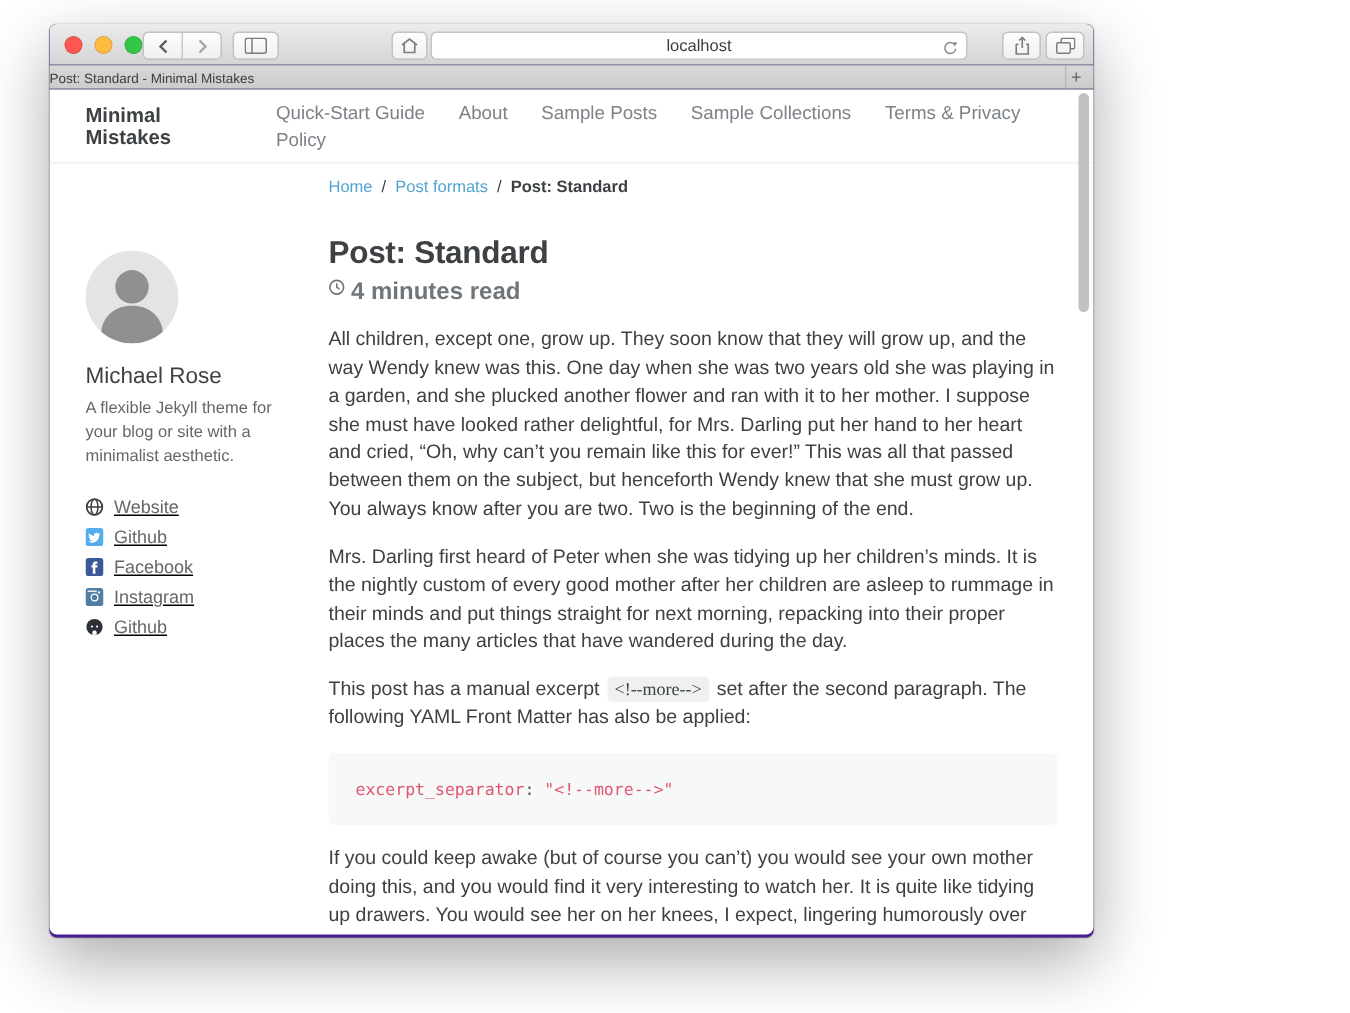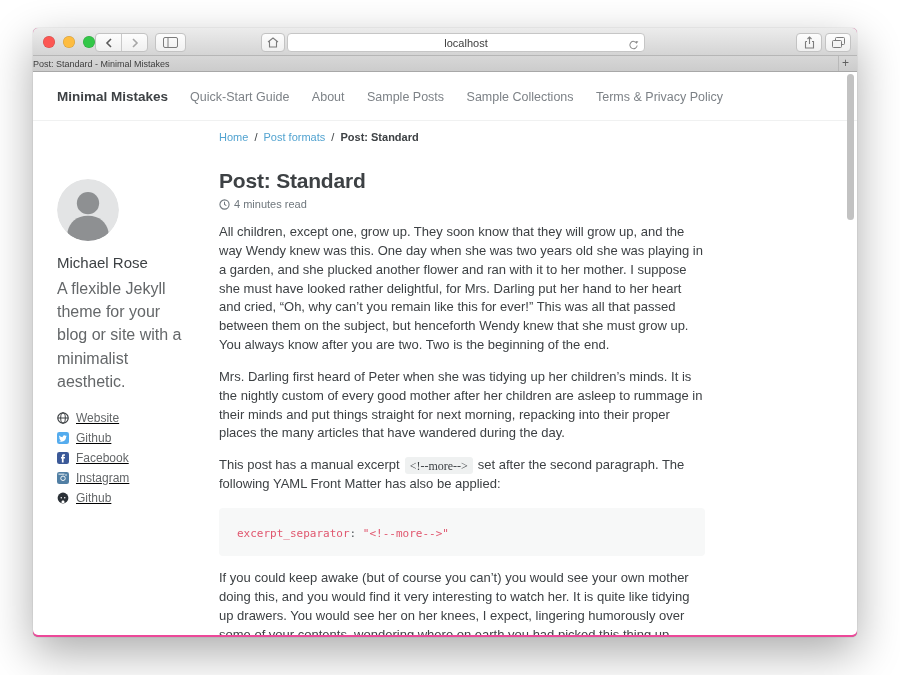--- a/index.html
+++ b/index.html
@@ -1,22 +1,22 @@
 <!DOCTYPE html>
 <html><head>
 <meta charset="utf-8">
 <style>
   * { margin:0; padding:0; box-sizing:border-box; }
   html,body { width:900px; height:675px; background:#ffffff; font-family:"Liberation Sans", sans-serif; }
   .stage { position:relative; width:900px; height:675px; overflow:hidden; }
 
   
   .window {
-    position:absolute; left:33px; top:28px; width:824px; height:609px;
-    border-radius:5px; background:#ec4899;
+    position:absolute; left:33px; top:16px; width:696px; height:609px;
+    border-radius:5px; background:#4c1d95;
     box-shadow:0 16px 45px rgba(0,0,0,0.33), 0 0 1px rgba(0,0,0,0.4);
   }
   .toolbar {
     position:relative; height:28px; border-radius:5px 5px 0 0;
     background:linear-gradient(#ececec,#d4d4d4); border-bottom:1px solid #b6b6b6;
   }
   .traffic { position:absolute; left:10px; top:8px; display:flex; gap:8px; }
   .dot { width:12px; height:12px; border-radius:50%; box-shadow:inset 0 0 0 0.5px rgba(0,0,0,0.18); }
   .dot.red { background:#fc5753; } .dot.yellow { background:#fdbc40; } .dot.green { background:#33c748; }
 
@@ -55,32 +55,32 @@
     height:49px; display:flex; align-items:center; padding:0 24px;
     border-bottom:1px solid #f0f1f1;
   }
   .site-title { font-size:13.5px; font-weight:bold; color:#3d4144; margin-right:22px; }
   .masthead nav a { font-size:12.5px; color:#7d8287; text-decoration:none; margin-right:18px; }
 
   .layout { display:flex; padding:10px 24px 0 24px; }
   .authorbox { width:130px; margin-right:32px; margin-top:48px; flex-shrink:0; }
   .avatar { width:62px; height:62px; border-radius:50%; display:block; }
   .author-name { font-size:15px; font-weight:500; color:#3d4144; margin-top:13px; }
-  .author-bio { font-size:16px; color:#646769; line-height:1.45; margin-top:6px; }
+  .author-bio { font-size:11px; color:#646769; line-height:1.45; margin-top:6px; }
   .author-links { list-style:none; margin-top:15px; }
   .author-links li { display:flex; align-items:center; gap:7px; height:20px;text-decoration:underline; }
   .author-links .lbl { font-size:12px; color:#646769; }
 
   .main { width:486px; }
   .breadcrumb { font-size:11px; color:#3d4144; }
   .breadcrumb a { color:#52a3d0; text-decoration:none; }
   .breadcrumb .sep { margin:0 3px; }
   .breadcrumb .current { font-weight:bold; }
   h1.post-title { font-size:21px; font-weight:bold; color:#3d4144; margin-top:26px; letter-spacing:-0.2px; }
-  .post-meta { display:flex; align-items:flex-end; gap:4px; margin-top:5px; font-size:11px; color:#6f777d; }
+  .post-meta { display:flex; align-items:flex-start; gap:4px; margin-top:5px; font-size:16px; color:#6f777d;font-weight:bold; }
   .main p { font-size:13px; line-height:1.45; color:#3d4144; margin-top:13px; }
   .inline-code {
     font-family:Liberation Serif, serif; font-size:12px; color:#3d4144;
     background:#eff1f1; border-radius:3px; padding:1.5px 5px; margin:16px 5px;
   }
   .highlight {
     margin-top:14px; background:#f7f8f8; border-radius:4px; padding:15px 18px;
   }
   .highlight code { font-family:"DejaVu Sans Mono", monospace; font-size:11px; }
   .code-key, .code-val { color:#e0566e; }

